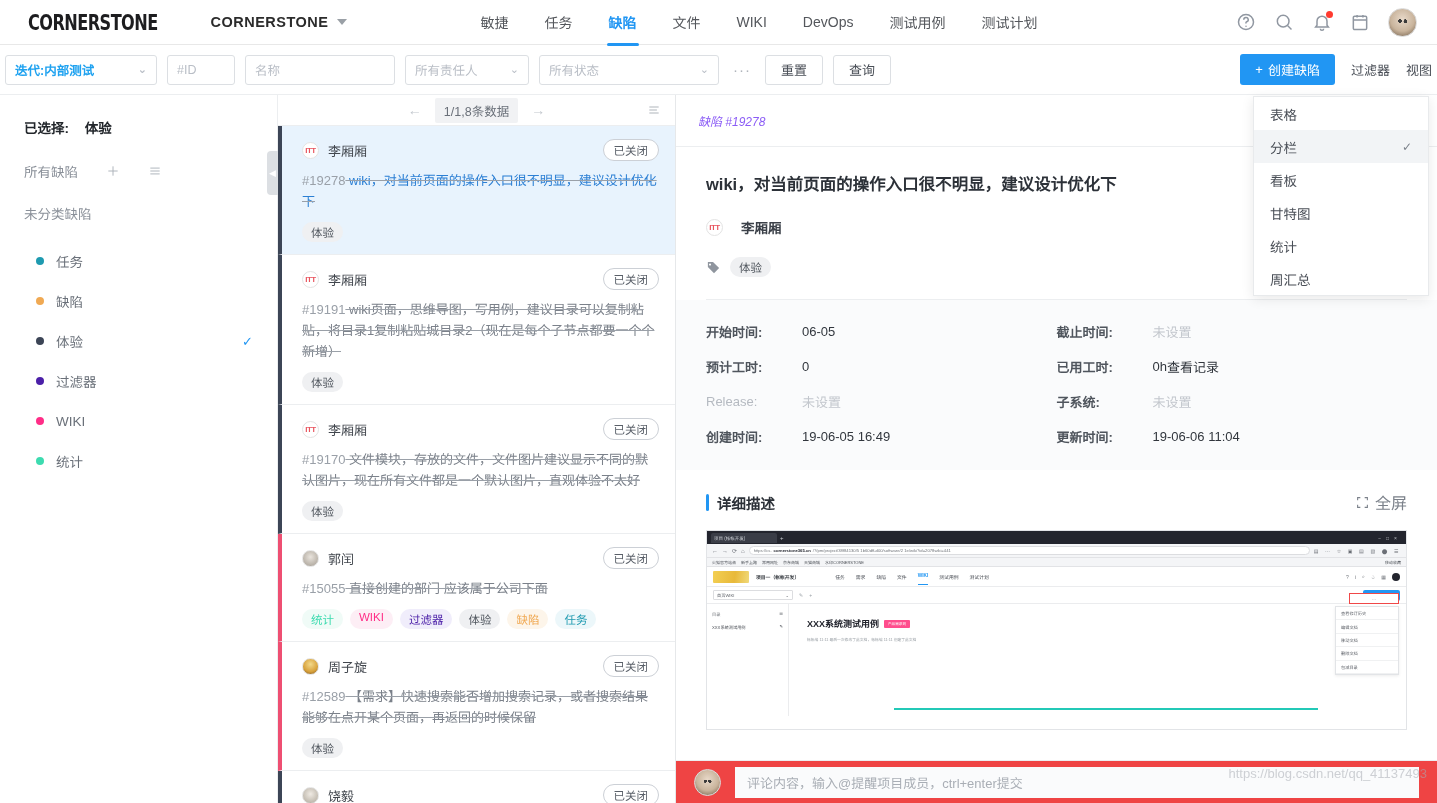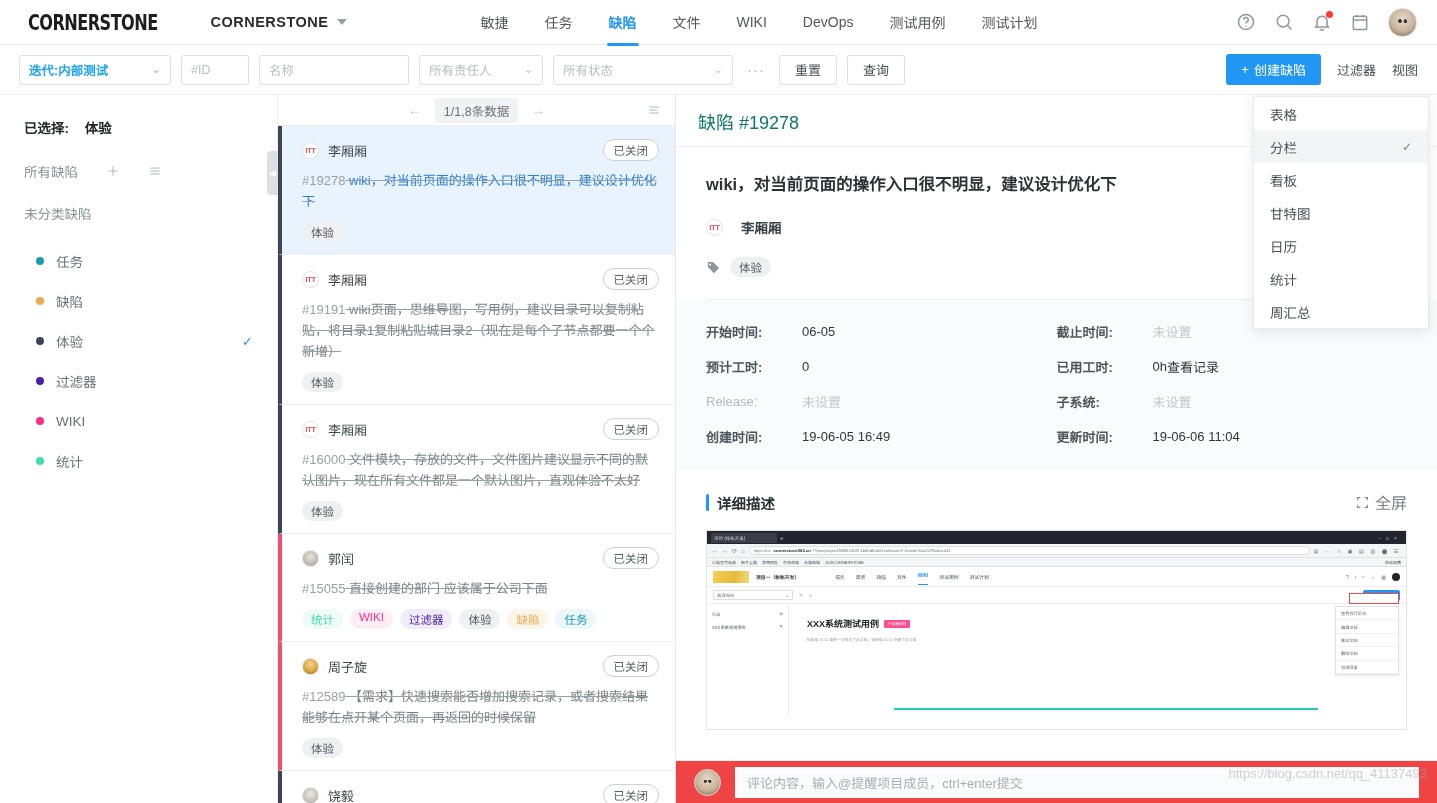--- a/index.html
+++ b/index.html
@@ -48,21 +48,21 @@
     background: radial-gradient(circle at 50% 38%, #e8d9c9 0%, #c9b49c 55%, #6b5844 100%);
     border: 1px solid #d9d9d9; position: relative; cursor: pointer;
   }
   .avatar-top::before { content:""; position:absolute; left:27%; top:34%; width:46%; height:26%;
     background: radial-gradient(circle at 30% 45%, #3b3b3b 0 18%, transparent 19%),
                 radial-gradient(circle at 72% 45%, #3b3b3b 0 18%, transparent 19%); }
 
   
   .filterbar {
     height: 50px; background: #fff; border-bottom: 1px solid #eceef0;
-    display: flex; align-items: center; padding: 0 19px; gap: 10px; position: relative; z-index: 35;
+    display: flex; align-items: center; padding: 0 5px; gap: 10px; position: relative; z-index: 35;
   }
   .fld {
     height: 30px; border: 1px solid #dcdfe3; border-radius: 3px; background: #fff;
     display: flex; align-items: center; padding: 0 9px; font-size: 12.5px; color: #b9bec6;
     cursor: pointer; user-select: none;
   }
   .fld.sel-iter { width: 152px; color: #1fa2f0; font-weight: 700; justify-content: space-between; }
   .fld.f-id { width: 68px; }
   .fld.f-name { width: 150px; }
   .fld.f-owner { width: 124px; justify-content: space-between; }
@@ -137,21 +137,21 @@
   .card.active .card-title { color: #2b7fd4; }
   .card-title .idnum { color: #9aa0a8; text-decoration: none; display: inline-block; }
   .card.active .card-title .idnum { color: #9aa0a8; }
   .card-tags { display: flex; flex-wrap: wrap; gap: 7px; }
   .ctag { font-size: 11.5px; padding: 2px 9px; border-radius: 11px; white-space: nowrap; }
 
   
   .detail { flex: 1; background: #fff; display: flex; flex-direction: column; min-width: 0; position: relative; }
   .det-hd { height: 52px; display: flex; align-items: center; padding: 0 22px;
             border-bottom: 1px solid #eceef0; }
-  .det-id { font-size: 18px; color: #0f766e; }
+  .det-id { font-size: 12px; color: #8b5cf6; font-style: italic; }
   .det-hd-ics { margin-left: auto; display: flex; gap: 18px; color: #9097a1; }
   .det-hd-ics svg { width: 17px; height: 17px; display: block; cursor: pointer; }
   .det-body { padding: 24px 30px 0; }
   .det-title { font-size: 16.5px; font-weight: 700; color: #2c3138; line-height: 26px; margin-bottom: 20px; }
   .det-owner { display: flex; align-items: center; gap: 9px; margin-bottom: 20px; position: relative; }
   .det-owner .nm { font-size: 13.5px; color: #3c4149; font-weight: 600; }
   .prio-badge {
     position: absolute; right: 8px; top: -2px; width: 18px; height: 18px; background: #3c4556;
     color: #fff; font-size: 12px; font-weight: 700; display: flex; align-items: center;
     justify-content: center; border-radius: 2px;
@@ -439,21 +439,21 @@
           </div>
         </div>
 
         <div class="card" style="border-left-color:#3c4556">
           <div class="card-top">
             <span class="av txt">ITT</span>
             <span class="card-user">李厢厢</span>
             <span class="badge-closed">已关闭</span>
           </div>
           <div class="card-title">
-            <span class="idnum">#16000</span>
+            <span class="idnum">#19170</span>
             <span>文件模块，存放的文件，文件图片建议显示不同的默认图片，现在所有文件都是一个默认图片，直观体验不太好</span>
           </div>
           <div class="card-tags">
             <span class="ctag" style="color:#4f555d;background:#eff0f2">体验</span>
           </div>
         </div>
 
         <div class="card" style="border-left-color:#ee4f72">
           <div class="card-top">
             <span class="av ph1"></span>
@@ -691,23 +691,20 @@
       <span>分栏</span>
       <span class="ck">✓</span>
     </div>
     <div class="vm-item">
       <span>看板</span>
     </div>
     <div class="vm-item">
       <span>甘特图</span>
     </div>
     <div class="vm-item">
-      <span>日历</span>
-    </div>
-    <div class="vm-item">
       <span>统计</span>
     </div>
     <div class="vm-item">
       <span>周汇总</span>
     </div>
   </div>
 
   <div class="watermark">https://blog.csdn.net/qq_41137493</div>
 </div>
 

